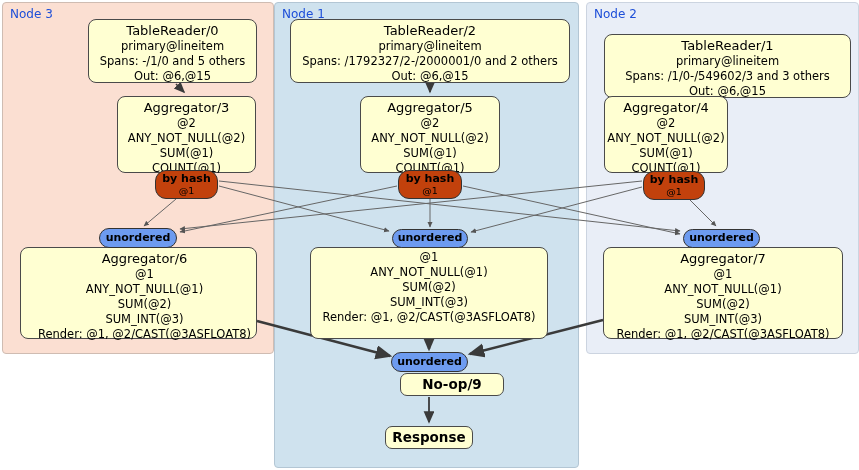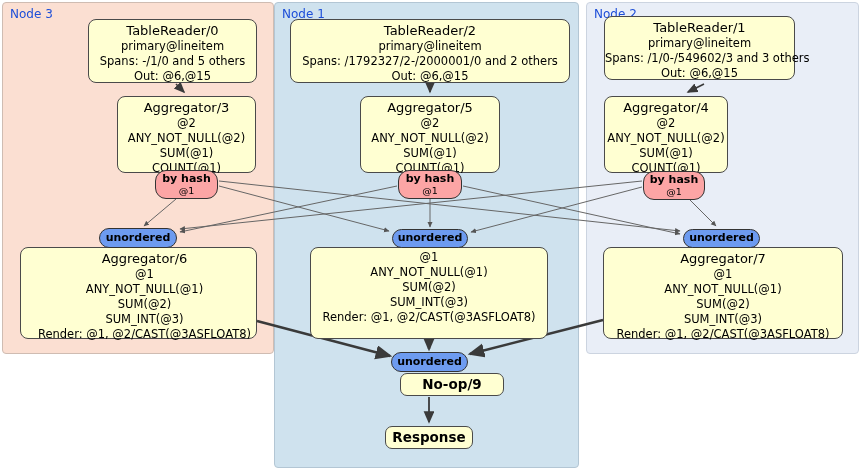--- a/index.html
+++ b/index.html
@@ -13,21 +13,21 @@
   .pbox{
     position:absolute;background:#ffffd2;border:1px solid #4a4a4a;border-radius:8px;
     text-align:center;z-index:2;box-sizing:border-box;padding-top:2px;
   }
   .pbox .ptitle{font-weight:normal;font-size:13px;line-height:17px;}
   .pbox .pline{font-size:11.5px;line-height:15px;white-space:nowrap;}
   .badge{
     position:absolute;box-sizing:border-box;border:1.4px solid #333;text-align:center;
     z-index:3;border-radius:11px;
   }
-  .hash-badge{background:#fca5a5;}
+  .hash-badge{background:#c2410c;}
   .hash-badge .b1{font-weight:bold;font-size:11px;line-height:13px;margin-top:1px;}
   .hash-badge .b2{font-size:9.5px;line-height:11px;}
   .sync-badge{background:#6d9bf0;font-weight:bold;font-size:11px;}
   .endbox{
     position:absolute;background:#ffffd2;border:1px solid #4a4a4a;border-radius:7px;
     text-align:center;font-weight:bold;font-size:13.5px;z-index:2;box-sizing:border-box;
   }
 </style>
 </head>
 <body>
@@ -125,21 +125,21 @@
     <span>unordered</span>
   </div>
   <div class="pbox" style="left:310px;top:247px;width:238px;height:92px;">
     <div class="pline">@1</div>
     <div class="pline">ANY_NOT_NULL(@1)</div>
     <div class="pline">SUM(@2)</div>
     <div class="pline">SUM_INT(@3)</div>
     <div class="pline">Render: @1, @2/CAST(@3ASFLOAT8)</div>
   </div>
 
-  <div class="pbox" style="left:604px;top:16px;width:191px;height:64px;">
+  <div class="pbox" style="left:604px;top:34px;width:247px;height:64px;">
     <div class="ptitle">TableReader/1</div>
     <div class="pline">primary@lineitem</div>
     <div class="pline">Spans: /1/0-/549602/3 and 3 others</div>
     <div class="pline">Out: @6,@15</div>
   </div>
   <div class="pbox" style="left:604px;top:96px;width:124px;height:77px;">
     <div class="ptitle">Aggregator/4</div>
     <div class="pline">@2</div>
     <div class="pline">ANY_NOT_NULL(@2)</div>
     <div class="pline">SUM(@1)</div>

